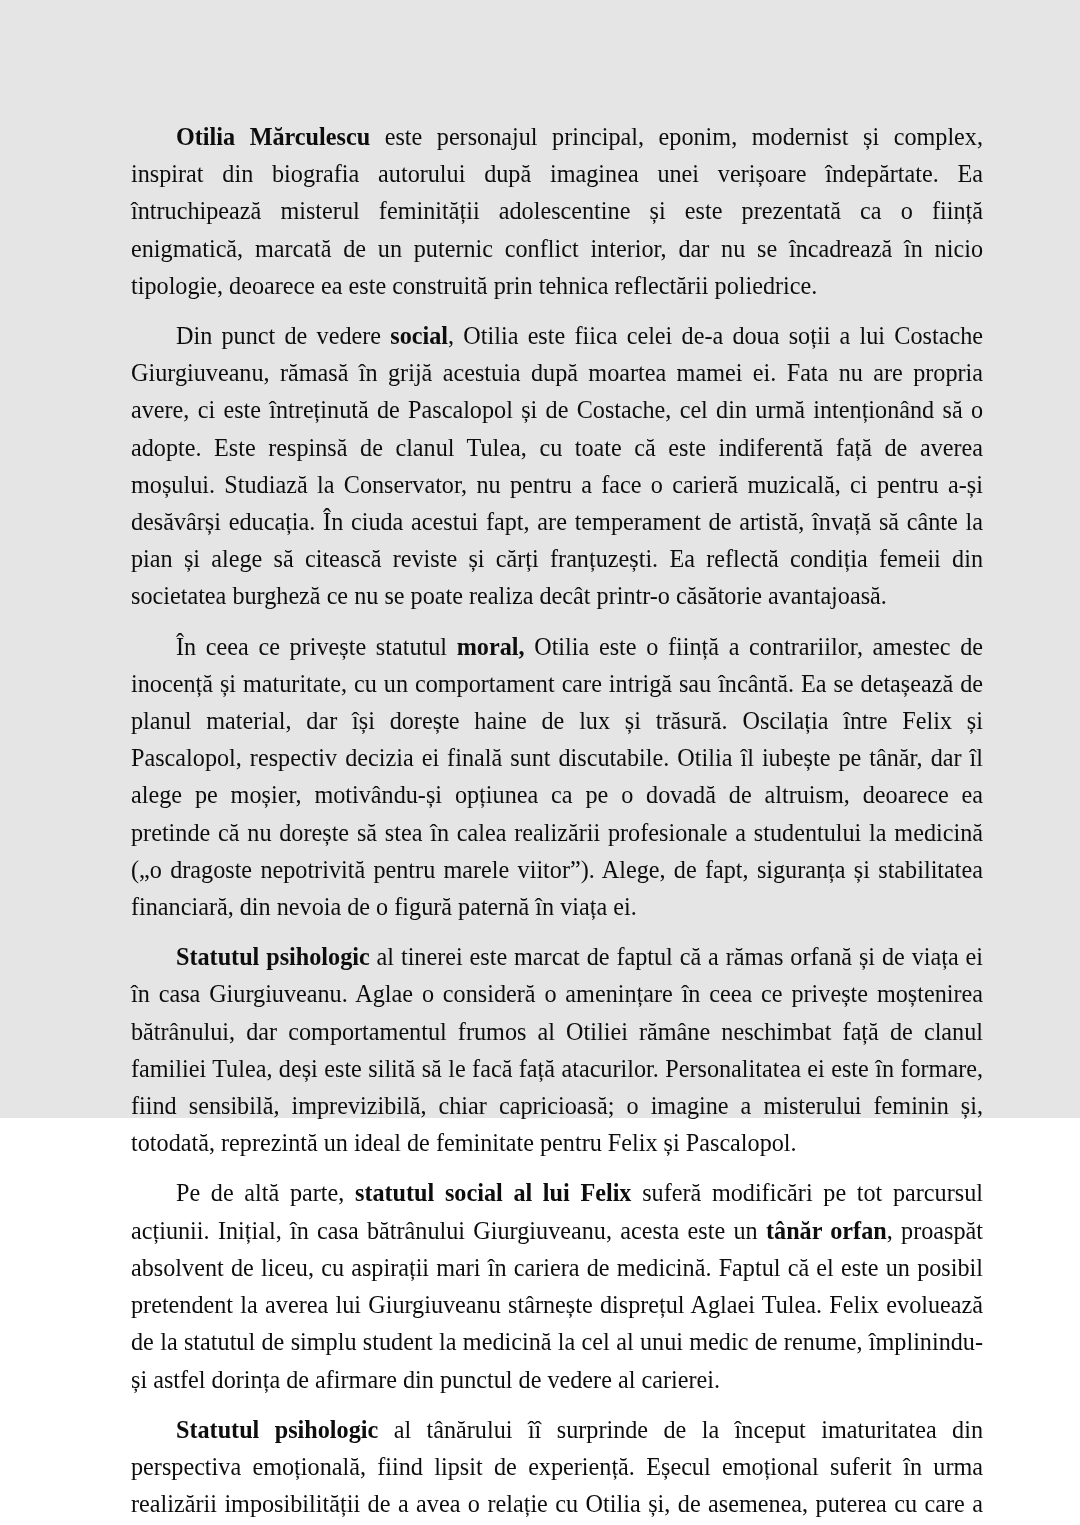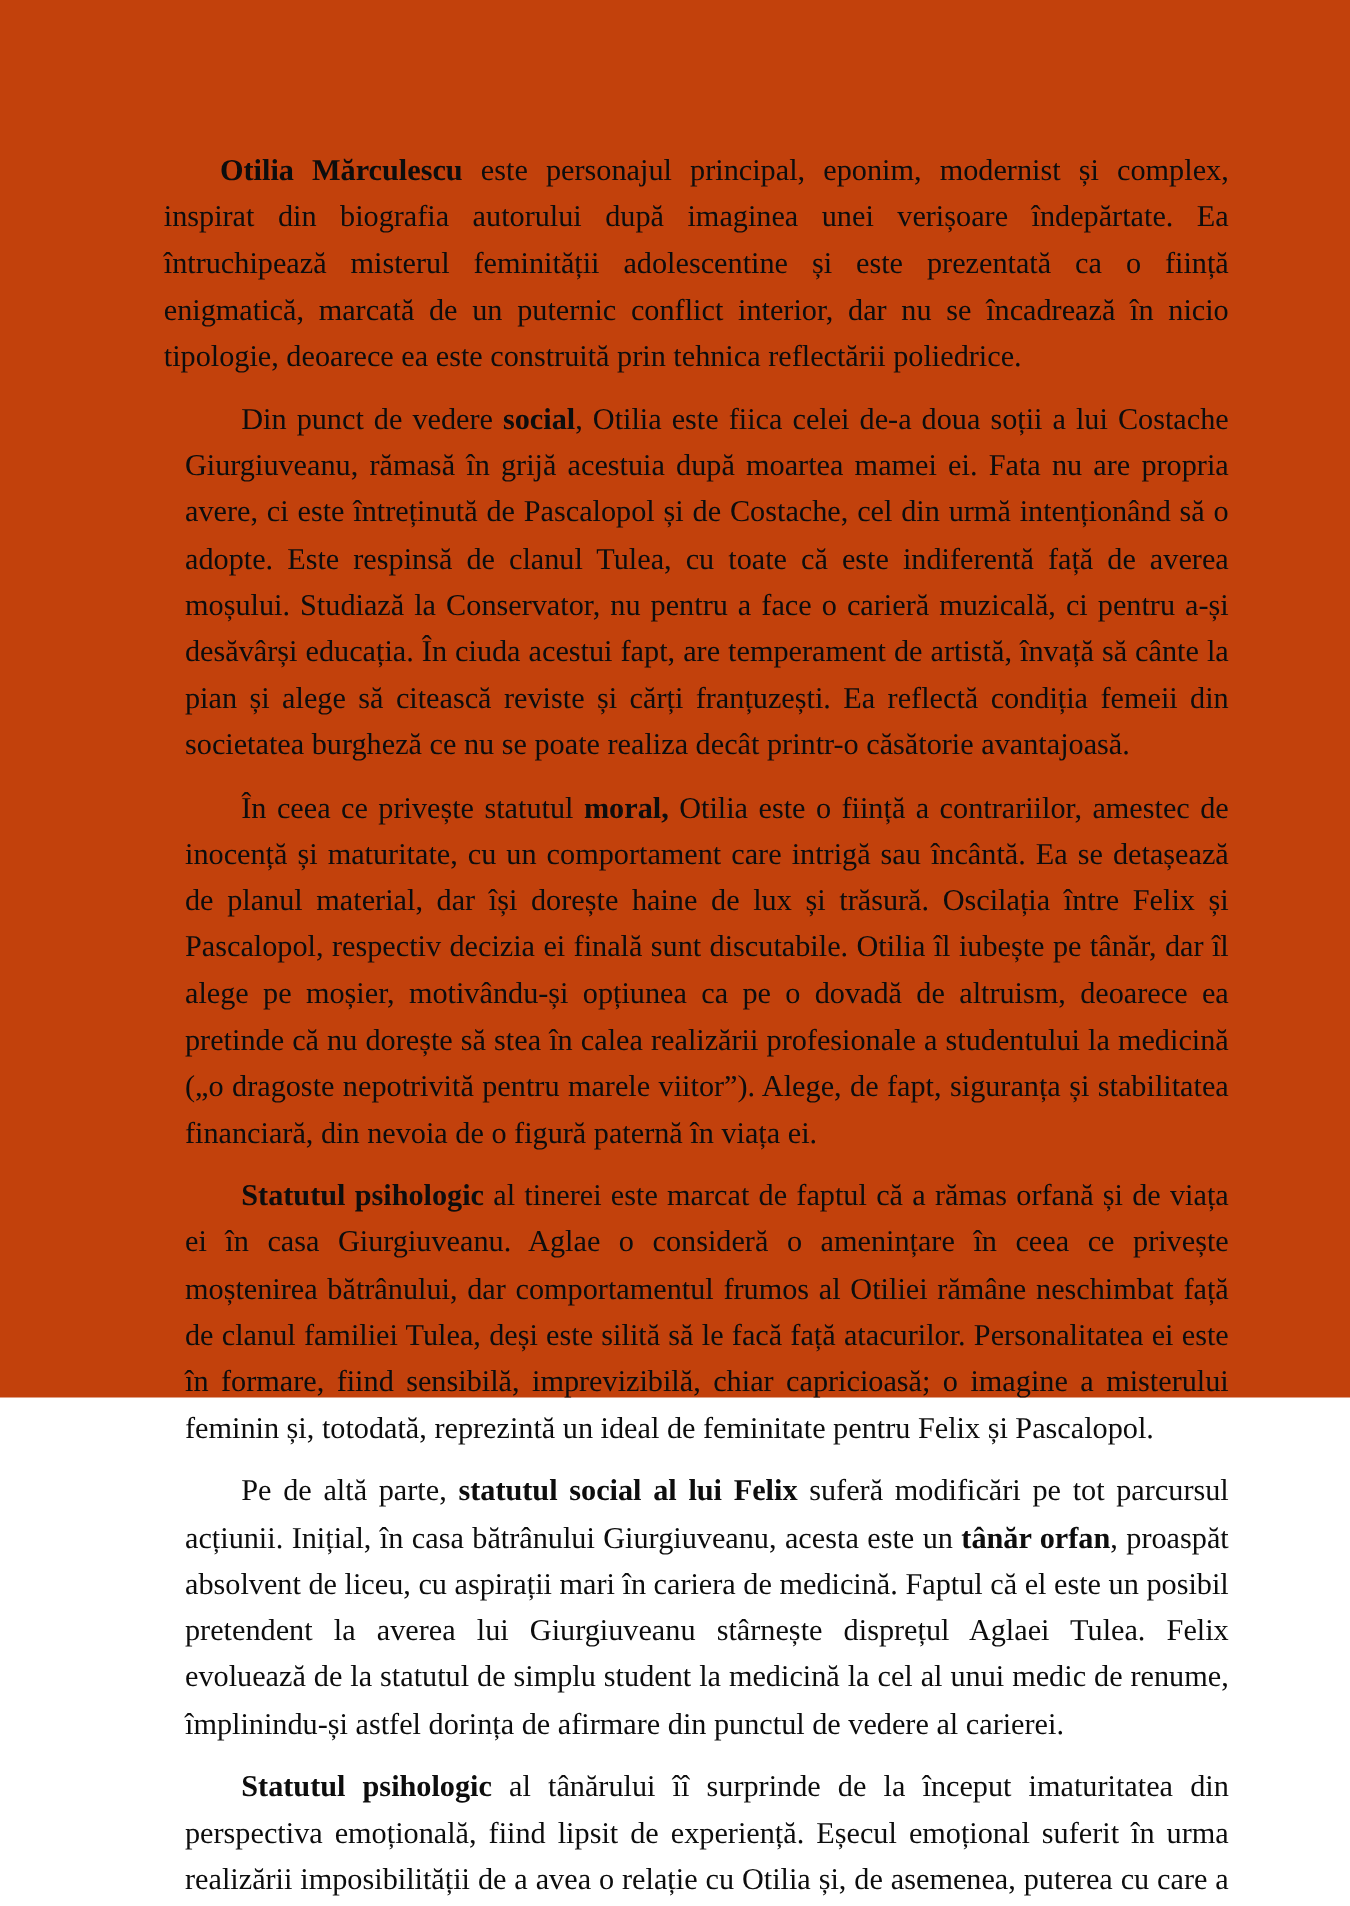--- a/index.html
+++ b/index.html
@@ -11,21 +11,21 @@
     width: 1080px;
     height: 1525px;
     overflow: hidden;
     font-family: "Liberation Serif", "DejaVu Serif", serif;
     color: #000000;
   }
   .page {
     position: relative;
     width: 1080px;
     height: 1118px;
-    background: #c2410c;
+    background: #e5e5e5;
     box-sizing: border-box;
   }
   .doc-body {
     position: absolute;
     left: 131px;
     top: 118px;
     width: 852px;
   }
   p.para {
     margin: 0 0 0 0;
@@ -33,21 +33,20 @@
     text-indent: 45px;
     text-align: justify;
     text-justify: inter-word;
     font-size: 24.2px;
     line-height: 37.2px;
     color: #0d0d0d;
     -webkit-font-smoothing: antialiased;
   }
   p.para + p.para {
     margin-top: 13px;
-    margin-left: 17px;
   }
   b.strong {
     font-weight: bold;
   }
 </style>
 </head>
 <body>
 
 <div class="page">
   <div class="doc-body">

